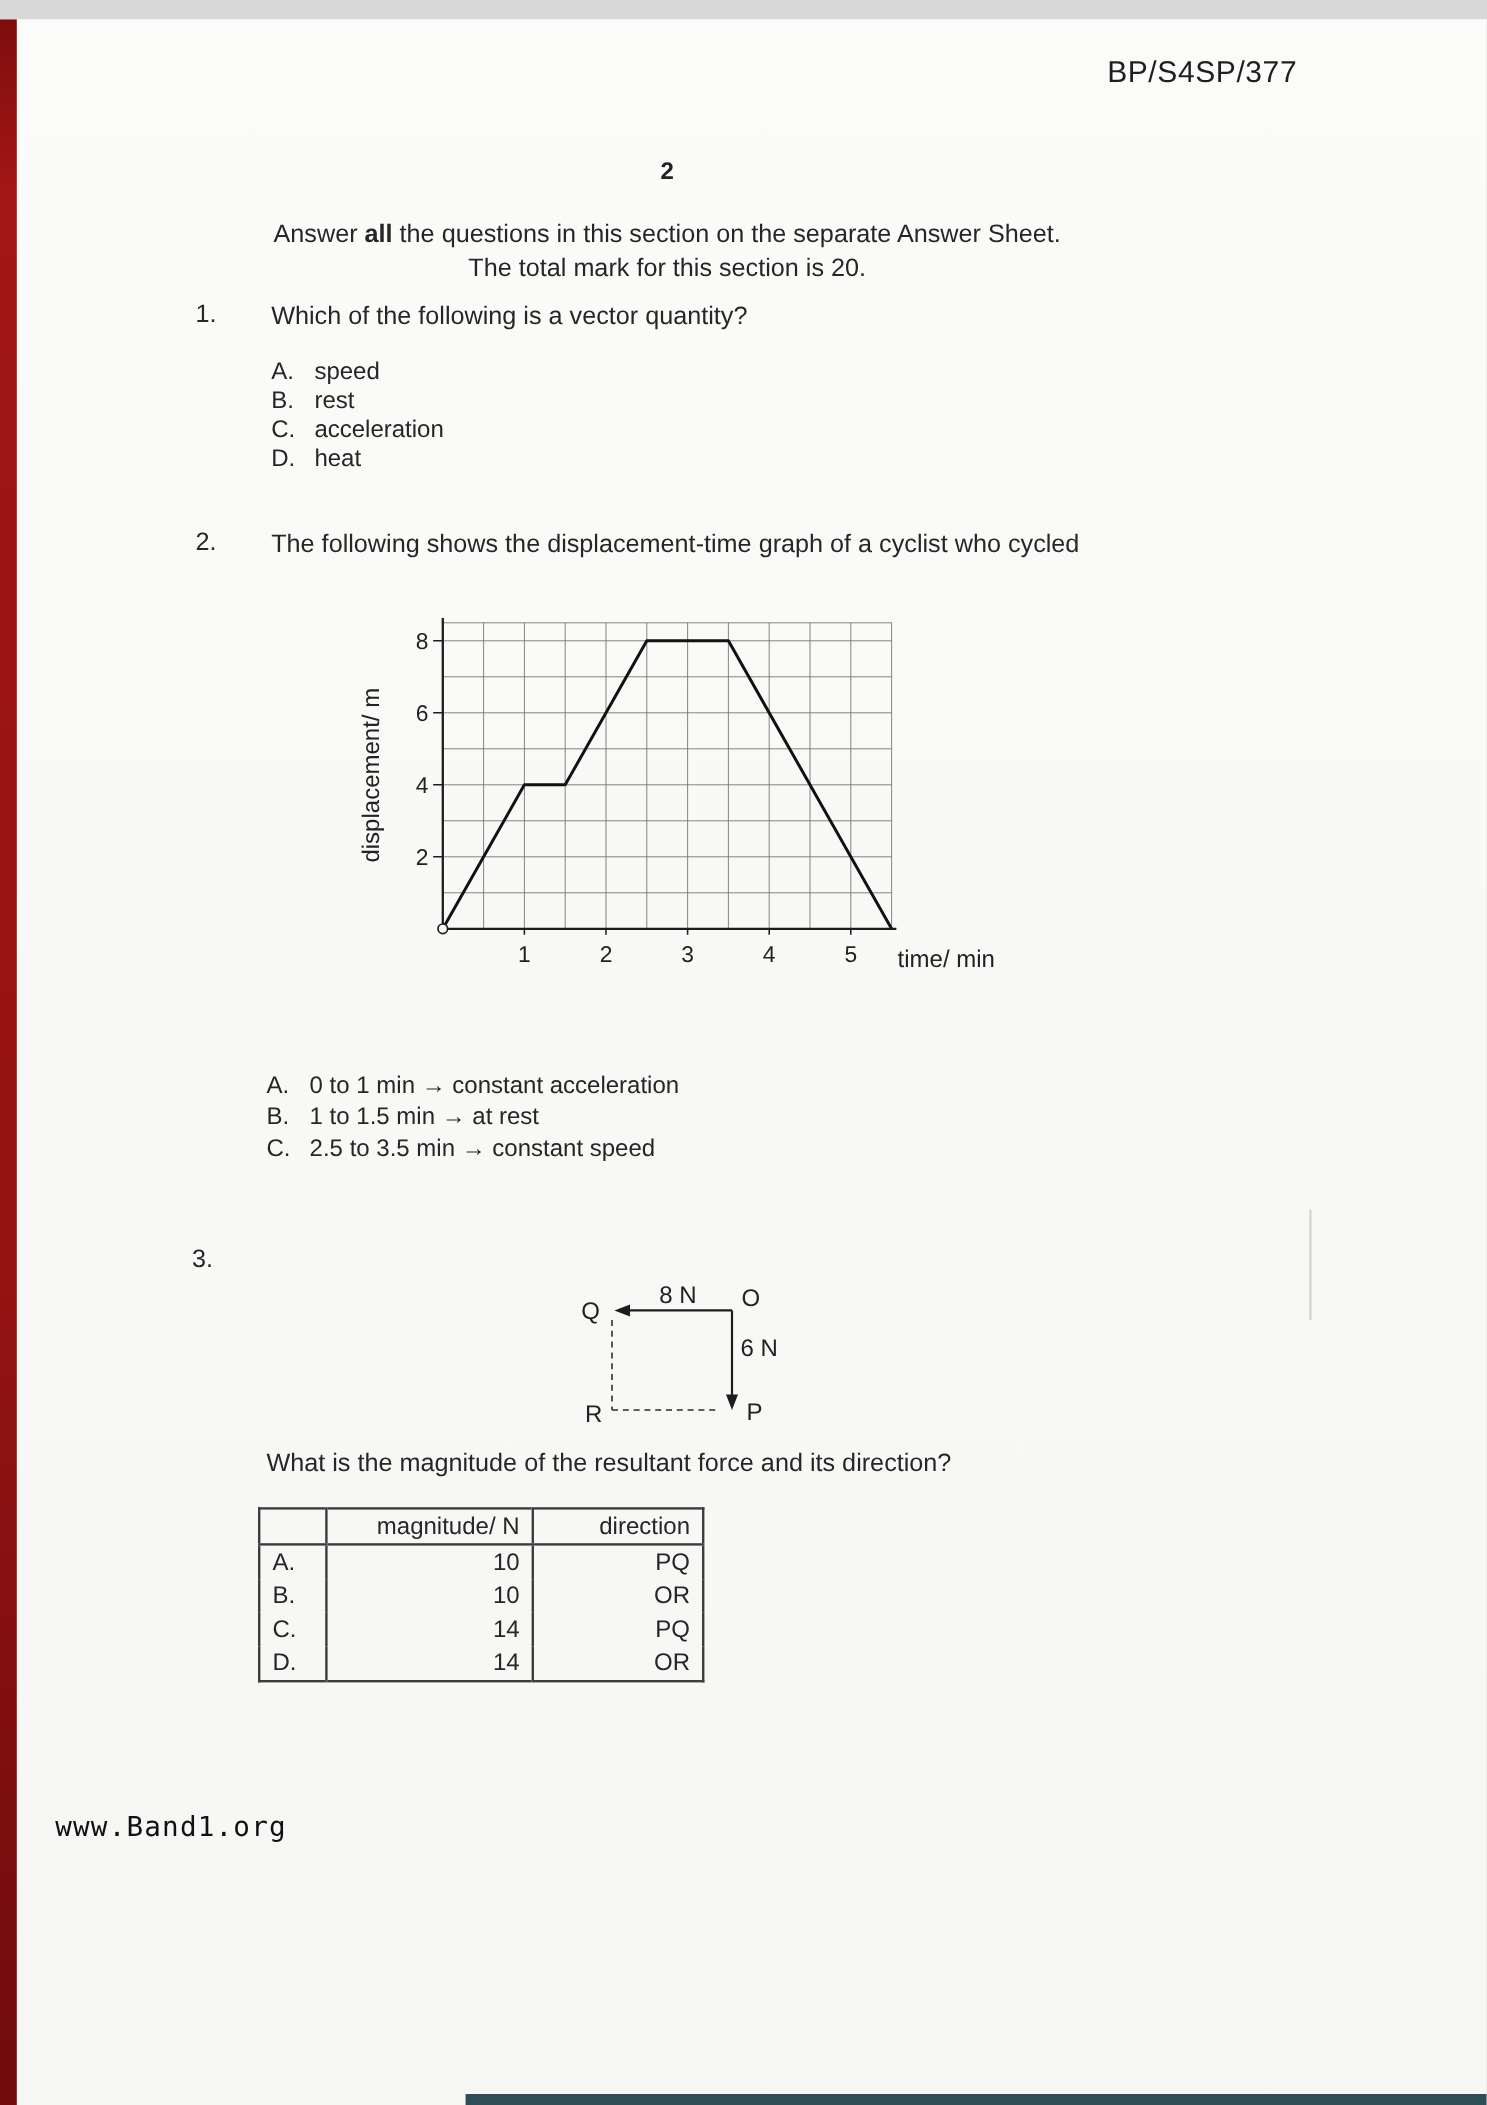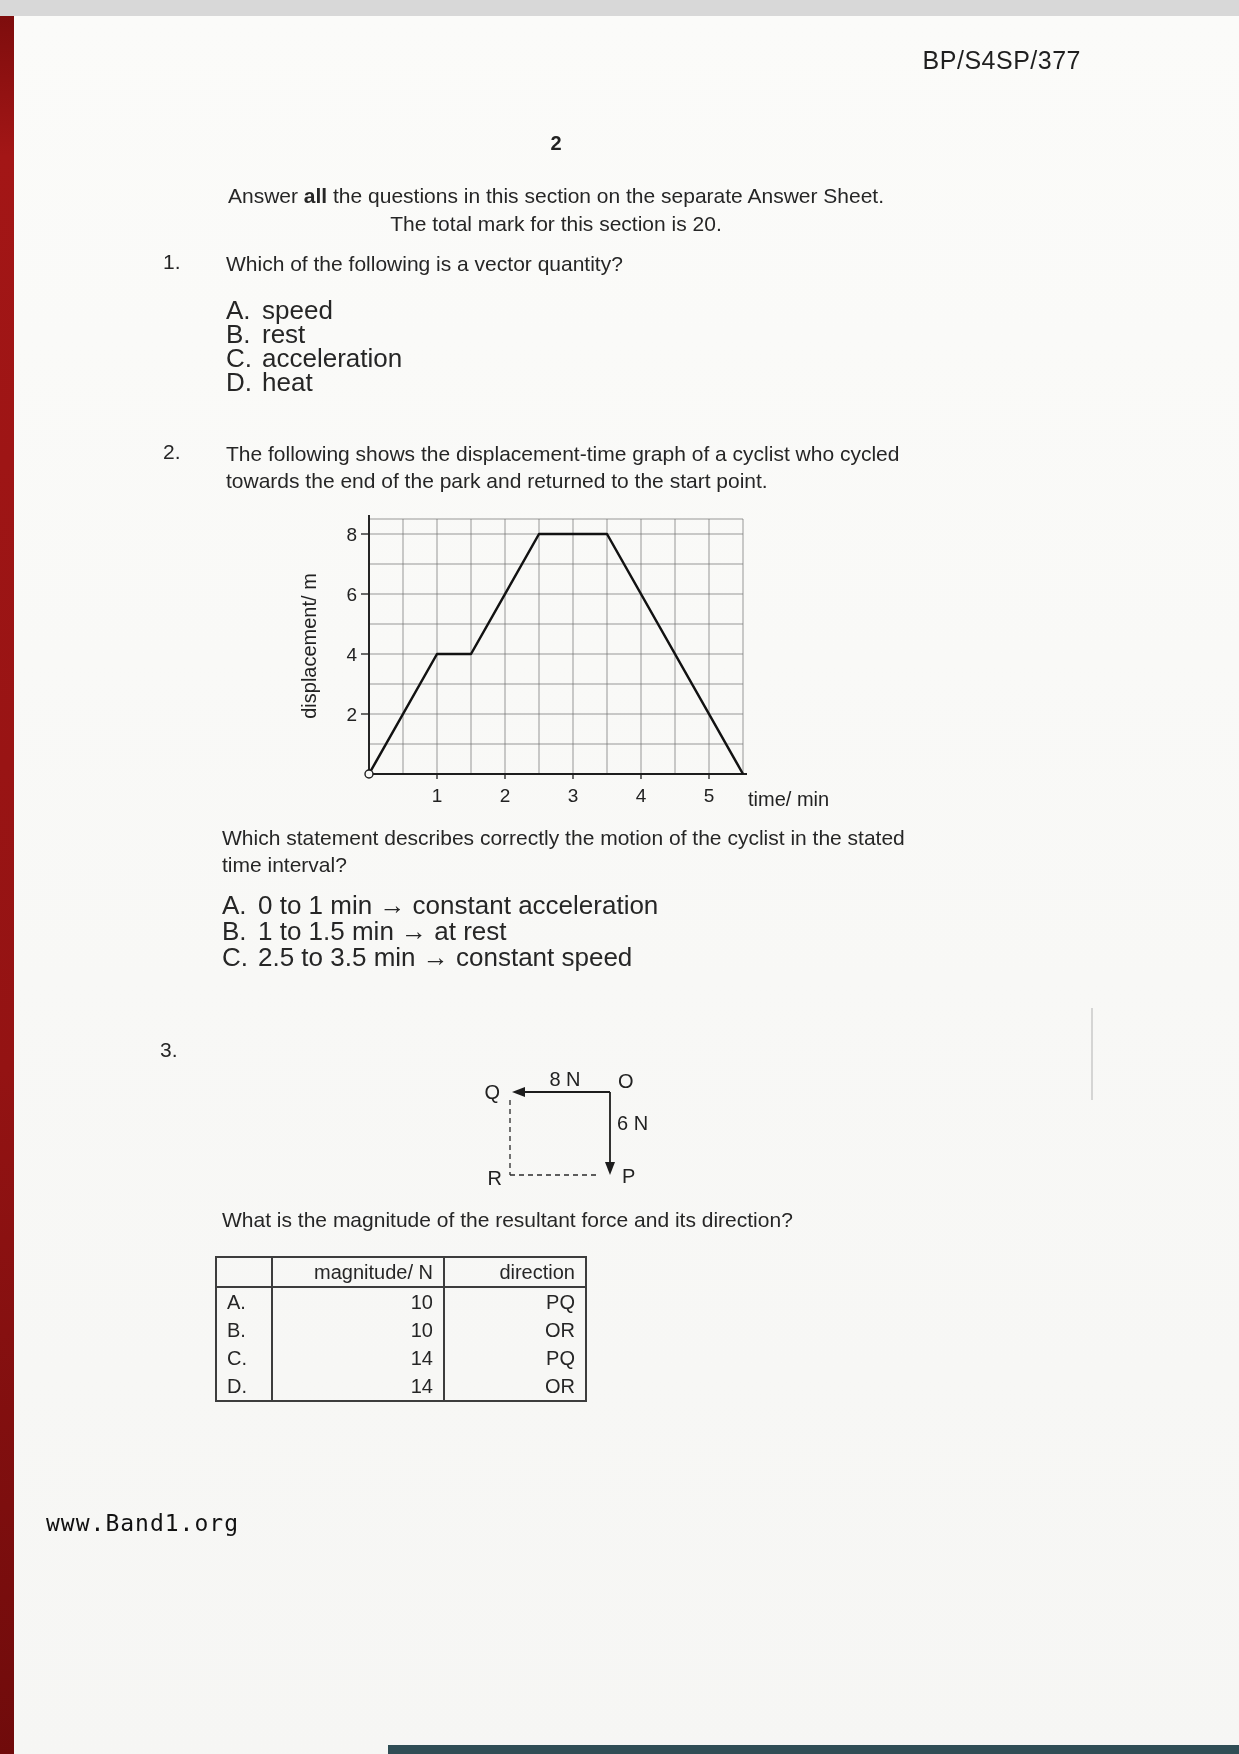--- a/index.html
+++ b/index.html
@@ -31,21 +31,21 @@
   .page-num{
     position:absolute;top:116px;left:540px;width:32px;text-align:center;
     font-size:20px;font-weight:bold;color:#222;
   }
   .instructions{
     position:absolute;top:166px;left:151px;width:810px;
     text-align:center;font-size:21px;line-height:28px;color:#262626;
   }
   .q-number{position:absolute;font-size:21px;color:#262626;}
   .q-text{position:absolute;font-size:21px;line-height:27px;color:#262626;}
-  .opts{position:absolute;font-size:26px;color:#262626;}
+  .opts{position:absolute;font-size:20px;color:#262626;}
   .opt-row{line-height:24px;}
   .opts.wide .opt-row{line-height:26px;}
   .opt-label{display:inline-block;width:36px;}
   #dt-graph{position:absolute;left:296px;top:488px;}
   #dt-graph .grid line{stroke:#6e6e6e;stroke-width:0.7;}
   #dt-graph .axes line{stroke:#1d1d1d;stroke-width:1.9;}
   #dt-graph .ticks line{stroke:#1d1d1d;stroke-width:1.3;}
   #dt-graph .ticks text{font-family:"Liberation Sans",sans-serif;font-size:19px;fill:#222;}
   #dt-graph .curve{fill:none;stroke:#121212;stroke-width:2.5;stroke-linejoin:round;}
   #dt-graph .origin{fill:#f9f9f7;stroke:#1d1d1d;stroke-width:1.4;}
@@ -97,21 +97,20 @@
   <div class="opts" style="left:226px;top:282px;">
     <div class="opt-row"><span class="opt-label">A.</span><span>speed</span></div>
     <div class="opt-row"><span class="opt-label">B.</span><span>rest</span></div>
     <div class="opt-row"><span class="opt-label">C.</span><span>acceleration</span></div>
     <div class="opt-row"><span class="opt-label">D.</span><span>heat</span></div>
   </div>
 
   <div class="q-number" style="left:163px;top:424px;">2.</div>
   <div class="q-text" style="left:226px;top:424px;">
     <div>The following shows the displacement-time graph of a cyclist who cycled</div>
-    <div>towards the end of the park and returned to the start point.</div>
   </div>
 
   <svg id="dt-graph" width="540" height="332">
     <text class="axis-label" x="20" y="142" transform="rotate(-90 20 142)" text-anchor="middle">displacement/ m</text>
     <text class="axis-label" x="452" y="302">time/ min</text>
   <g class="grid">
         <line x1="73" y1="270" x2="73" y2="15"></line>
         <line x1="107" y1="270" x2="107" y2="15"></line>
         <line x1="141" y1="270" x2="141" y2="15"></line>
         <line x1="175" y1="270" x2="175" y2="15"></line>
@@ -155,24 +154,20 @@
         <text x="277" y="298" text-anchor="middle">3</text>
         <line x1="345" y1="270" x2="345" y2="275"></line>
         <text x="345" y="298" text-anchor="middle">4</text>
         <line x1="413" y1="270" x2="413" y2="275"></line>
         <text x="413" y="298" text-anchor="middle">5</text>
       </g>
       <polyline points="73,270 141,150 175,150 243,30 311,30 447,270" class="curve"></polyline>
       <circle cx="73" cy="270" r="4" class="origin"></circle>
     </svg>
 
-  <div class="q-text" style="left:222px;top:808px;">
-    <div>Which statement describes correctly the motion of the cyclist in the stated</div>
-    <div>time interval?</div>
-  </div>
   <div class="opts wide" style="left:222px;top:876px;">
     <div class="opt-row"><span class="opt-label">A.</span><span>0 to 1 min → constant acceleration</span></div>
     <div class="opt-row"><span class="opt-label">B.</span><span>1 to 1.5 min → at rest</span></div>
     <div class="opt-row"><span class="opt-label">C.</span><span>2.5 to 3.5 min → constant speed</span></div>
   </div>
 
   <div class="q-number" style="left:160px;top:1022px;">3.</div>
 
   <svg id="force-diagram" width="230" height="135">
     <line class="solid" x1="140" y1="30" x2="52" y2="30"></line>

